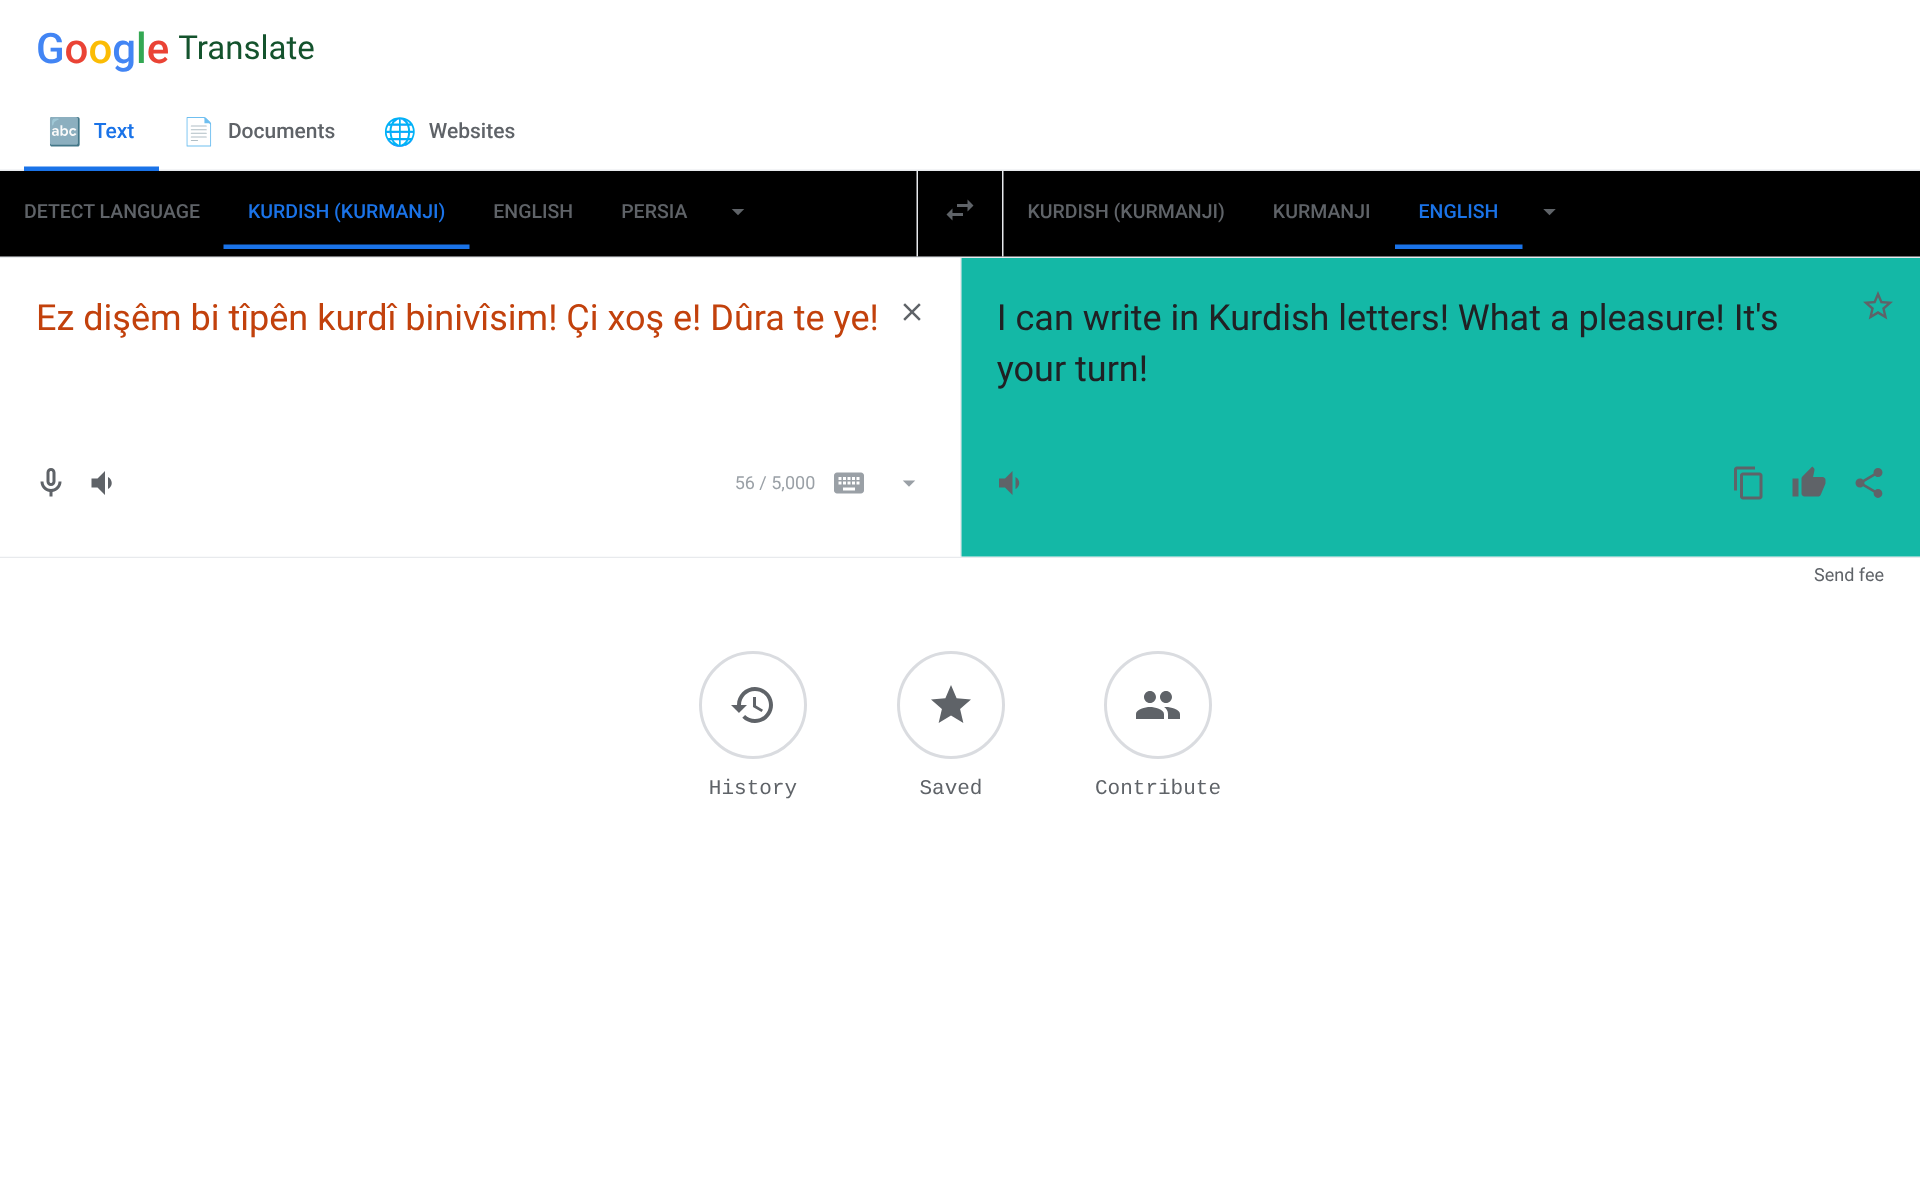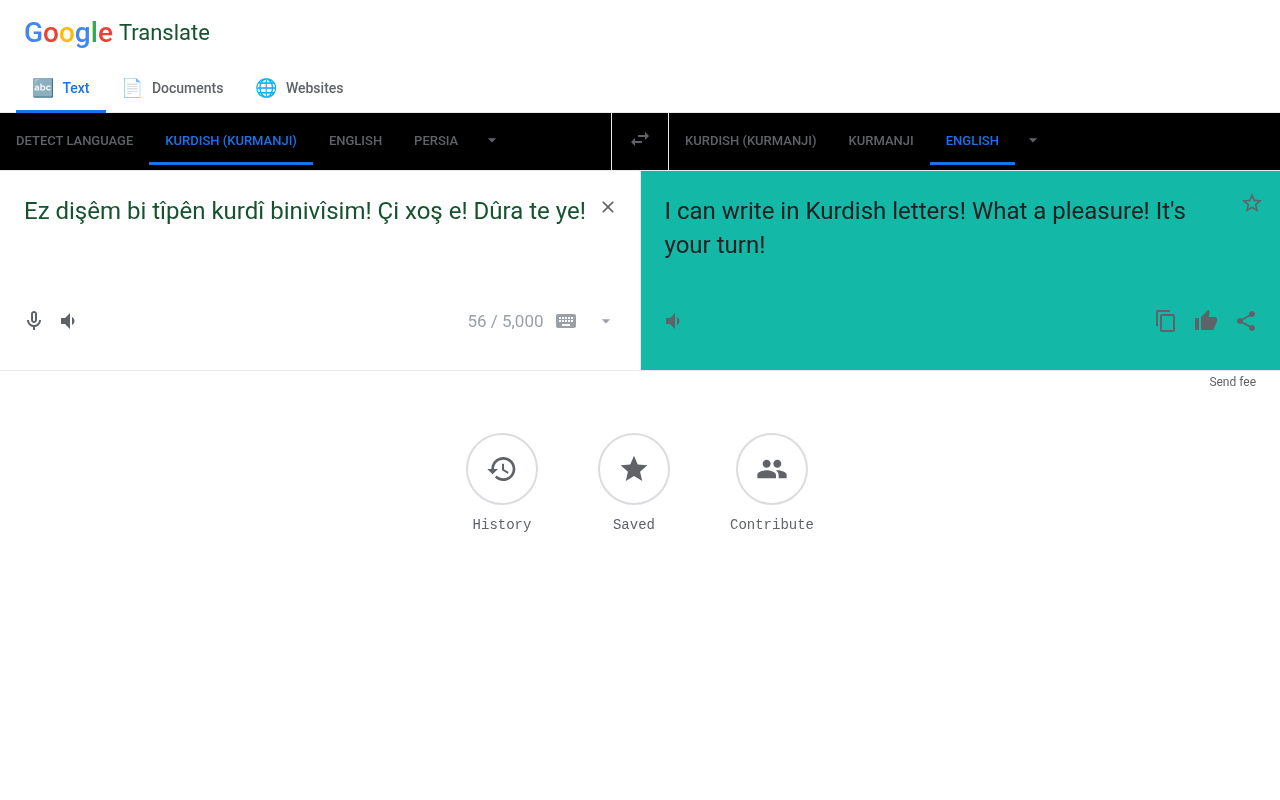--- a/index.html
+++ b/index.html
@@ -22,21 +22,21 @@
     .lang-btn { padding: 14px 16px; font-size: 13px; font-weight: 500; color: #5f6368; cursor: pointer; border-bottom: 3px solid transparent; white-space: nowrap; }
     .lang-btn.active { color: #1a73e8; border-bottom-color: #1a73e8; }
     .lang-more { padding: 14px 8px; cursor: pointer; color: #5f6368; }
     .swap-btn { padding: 14px 16px; cursor: pointer; color: #5f6368; font-size: 20px; border-left: 1px solid #e8eaed; border-right: 1px solid #e8eaed; }
 
     
     .panels { display: flex; min-height: 200px; }
     .panel { flex: 1; position: relative; }
     .panel-left { border-right: 1px solid #e8eaed; background: #fff; }
     .panel-right { background: #14b8a6; }
-    .panel-text { padding: 24px 24px 0 24px; font-size: 24px; line-height: 1.4; min-height: 120px; color: #14532d; }
+    .panel-text { padding: 24px 24px 0 24px; font-size: 24px; line-height: 1.4; min-height: 120px; color: #c2410c; }
     .panel-right .panel-text { color: #202124; font-size: 24px; padding-right: 60px; }
     .panel-toolbar { display: flex; align-items: center; padding: 12px 16px; }
     .toolbar-icon { width: 36px; height: 36px; display: flex; align-items: center; justify-content: center; cursor: pointer; color: #5f6368; font-size: 20px; border-radius: 50%; }
     .clear-btn { position: absolute; top: 20px; right: 16px; cursor: pointer; color: #5f6368; font-size: 20px; width: 32px; height: 32px; display: flex; align-items: center; justify-content: center; border-radius: 50%; }
     .star-btn { position: absolute; top: 20px; right: 16px; cursor: pointer; color: #5f6368; font-size: 20px; }
 
     .panel-actions-right { display: flex; align-items: center; gap: 4px; margin-left: auto; }
 
     
     .bottom-section { padding: 40px 0; display: flex; flex-direction: column; align-items: center; }
@@ -123,21 +123,21 @@
         <svg width="24" height="24" viewBox="0 0 24 24" fill="currentColor">
             <path d="M12 14c1.66 0 3-1.34 3-3V5c0-1.66-1.34-3-3-3S9 3.34 9 5v6c0 1.66 1.34 3 3 3zm-1-9c0-.55.45-1 1-1s1 .45 1 1v6c0 .55-.45 1-1 1s-1-.45-1-1V5zm6 6c0 2.76-2.24 5-5 5s-5-2.24-5-5H5c0 3.53 2.61 6.43 6 6.92V21h2v-3.08c3.39-.49 6-3.39 6-6.92h-2z"></path>
           </svg>
       </div>
       <div class="toolbar-icon">
         <svg width="24" height="24" viewBox="0 0 24 24" fill="currentColor">
             <path d="M3 9v6h4l5 5V4L7 9H3zm13.5 3c0-1.77-1.02-3.29-2.5-4.03v8.05c1.48-.73 2.5-2.25 2.5-4.02z"></path>
           </svg>
       </div>
       <div style="display:flex; align-items:center; gap:4px; margin-left:auto;">
-        <span style="font-size:17px; color:#9aa0a6;">56 / 5,000</span>
+        <span style="font-size:12px; color:#9aa0a6;">56 / 5,000</span>
         <div class="toolbar-icon">
           <svg width="24" height="24" viewBox="0 0 24 24" fill="#9aa0a6">
               <path d="M20 5H4c-1.1 0-1.99.9-1.99 2L2 17c0 1.1.9 2 2 2h16c1.1 0 2-.9 2-2V7c0-1.1-.9-2-2-2zm-9 3h2v2h-2V8zm0 3h2v2h-2v-2zM8 8h2v2H8V8zm0 3h2v2H8v-2zm-1 2H5v-2h2v2zm0-3H5V8h2v2zm9 7H8v-2h8v2zm0-4h-2v-2h2v2zm0-3h-2V8h2v2zm3 3h-2v-2h2v2zm0-3h-2V8h2v2z"></path>
             </svg>
         </div>
         <div class="toolbar-icon">
           <svg width="20" height="20" viewBox="0 0 24 24" fill="#9aa0a6">
               <path d="M7 10l5 5 5-5z"></path>
             </svg>
         </div>

